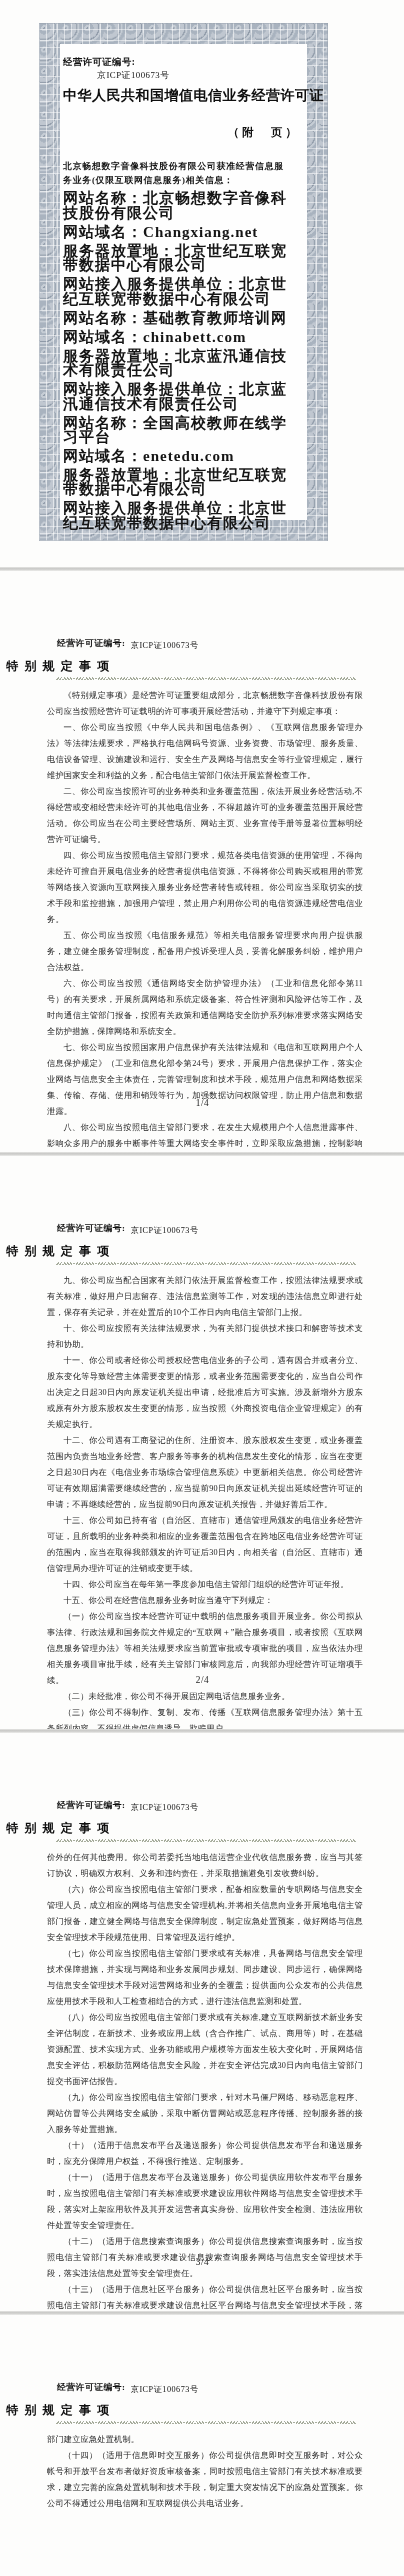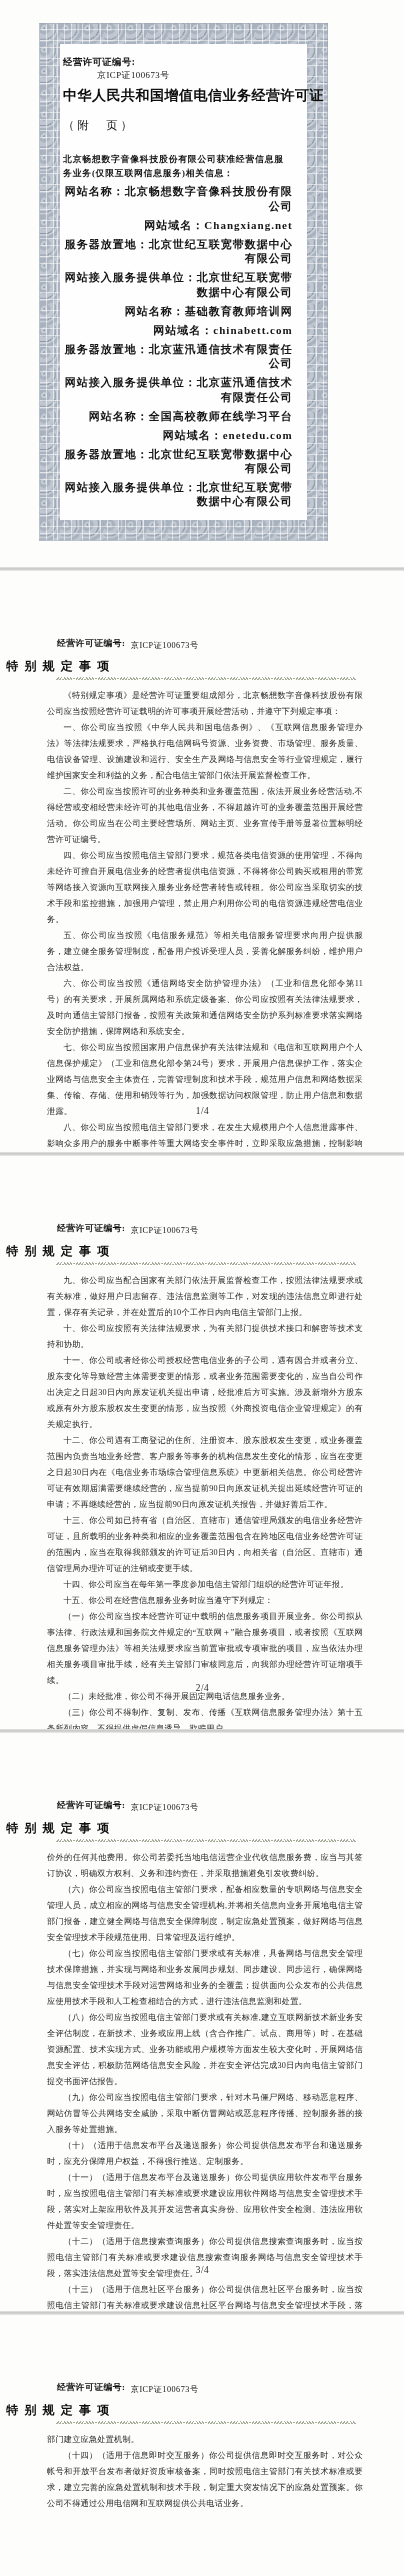--- a/index.html
+++ b/index.html
@@ -23,44 +23,44 @@
     position:absolute;inset:21px;background:#fefefe;
     padding:12.4px 7.2px 0 3.1px;
   }
   .cert-head{white-space:nowrap;}
   .lic-label{font-size:9.3px;font-weight:700;letter-spacing:0.5px;color:#111;}
   .cert .lic-no{display:block;margin:0.5px 0 0 34px;font-size:8.8px;letter-spacing:0.5px;color:#111;}
   .cert-title{
     margin:5.2px 0 0 0;text-align:left;font-size:14px;font-weight:700;
     letter-spacing:0.5px;color:#0f0f0f;white-space:nowrap;
   }
-  .cert-subtitle{margin-top:13px;text-align:left;font-size:11.3px;font-weight:400;letter-spacing:3.1px;color:#0f0f0f;}
+  .cert-subtitle{margin-top:20px;text-align:right;font-size:11.3px;font-weight:700;letter-spacing:3.1px;color:#0f0f0f;}
   .cert-body{margin-top:18.5px;padding-right:7.2px;}
   .cert-intro{margin:0 0 4.1px 0;font-size:8.8px;font-weight:600;line-height:14.4px;letter-spacing:0.8px;color:#151515;}
-  .entry{margin:0 0 4.6px 0;font-size:11px;font-weight:600;line-height:14.4px;letter-spacing:1px;color:#151515;text-align:right;}
+  .entry{margin:0 0 4.6px 0;font-size:15px;font-weight:600;line-height:14.4px;letter-spacing:1px;color:#151515;}
 
   
   .page.reg{font-size:8.2px;}
   .reg-head{position:absolute;top:67px;left:57px;white-space:nowrap;}
   .reg-head .lic-label{font-size:8.8px;}
   .reg-head .lic-no{font-size:8.2px;margin-left:5.2px;position:relative;top:2.1px;letter-spacing:0.5px;color:#111;}
   .reg-title{
     position:absolute;top:87px;left:0;right:0;margin:0;text-align:left;
     font-size:12px;font-weight:700;letter-spacing:6.2px;text-indent:6.2px;color:#101010;
   }
   .zigzag{
     position:absolute;top:106px;left:56px;width:300px;height:3.1px;opacity:.85;
     background-image:
       repeating-linear-gradient(63deg,#99a08d 0 0.8px,rgba(0,0,0,0) 0.8px 2.8px),
       repeating-linear-gradient(-63deg,#99a08d 0 0.8px,rgba(0,0,0,0) 0.8px 2.8px);
   }
   .reg-body{position:absolute;top:117px;left:47px;width:316px;text-align:justify;}
   .reg-body p{margin:0;text-indent:2em;font-size:8.2px;line-height:16px;letter-spacing:0.2px;color:#242424;}
   .reg-body p.noindent{text-indent:0;}
-  .page-no{position:absolute;bottom:36px;left:0;right:0;text-align:center;font-size:9.3px;letter-spacing:0.5px;color:#1d1d1d;}
+  .page-no{position:absolute;bottom:44px;left:0;right:0;text-align:center;font-size:9.3px;letter-spacing:0.5px;color:#1d1d1d;}
 </style>
 </head>
 <body>
 
 <div class="doc">
 
   <section class="page cert">
     <div class="cert-frame">
       <div class="cert-inner">
         <div class="cert-head">
@@ -95,21 +95,21 @@
       <span class="lic-label">经营许可证编号:</span><span class="lic-no">京ICP证100673号</span>
     </div>
     <h2 class="reg-title">特别规定事项</h2>
     <div class="zigzag"></div>
     <div class="reg-body">
       <p>《特别规定事项》是经营许可证重要组成部分，北京畅想数字音像科技股份有限公司应当按照经营许可证载明的许可事项开展经营活动，并遵守下列规定事项：</p>
       <p>一、你公司应当按照《中华人民共和国电信条例》、《互联网信息服务管理办法》等法律法规要求，严格执行电信网码号资源、业务资费、市场管理、服务质量、电信设备管理、设施建设和运行、安全生产及网络与信息安全等行业管理规定，履行维护国家安全和利益的义务，配合电信主管部门依法开展监督检查工作。</p>
       <p>二、你公司应当按照许可的业务种类和业务覆盖范围，依法开展业务经营活动,不得经营或变相经营未经许可的其他电信业务，不得超越许可的业务覆盖范围开展经营活动。你公司应当在公司主要经营场所、网站主页、业务宣传手册等显著位置标明经营许可证编号。</p>
       <p>四、你公司应当按照电信主管部门要求，规范各类电信资源的使用管理，不得向未经许可擅自开展电信业务的经营者提供电信资源，不得将你公司购买或租用的带宽等网络接入资源向互联网接入服务业务经营者转售或转租。你公司应当采取切实的技术手段和监控措施，加强用户管理，禁止用户利用你公司的电信资源违规经营电信业务。</p>
       <p>五、你公司应当按照《电信服务规范》等相关电信服务管理要求向用户提供服务，建立健全服务管理制度，配备用户投诉受理人员，妥善化解服务纠纷，维护用户合法权益。</p>
-      <p>六、你公司应当按照《通信网络安全防护管理办法》（工业和信息化部令第11号）的有关要求，开展所属网络和系统定级备案、你公司应按照有关法律法规要求，及时向通信主管部门报备，按照有关政策和通信网络安全防护系列标准要求落实网络安全防护措施，保障网络和系统安全。</p>
+      <p>六、你公司应当按照《通信网络安全防护管理办法》（工业和信息化部令第11号）的有关要求，开展所属网络和系统定级备案、符合性评测和风险评估等工作，及时向通信主管部门报备，按照有关政策和通信网络安全防护系列标准要求落实网络安全防护措施，保障网络和系统安全。</p>
       <p>七、你公司应当按照国家用户信息保护有关法律法规和《电信和互联网用户个人信息保护规定》（工业和信息化部令第24号）要求，开展用户信息保护工作，落实企业网络与信息安全主体责任，完善管理制度和技术手段，规范用户信息和网络数据采集、传输、存储、使用和销毁等行为，加强数据访问权限管理，防止用户信息和数据泄露。</p>
       <p>八、你公司应当按照电信主管部门要求，在发生大规模用户个人信息泄露事件、影响众多用户的服务中断事件等重大网络安全事件时，立即采取应急措施，控制影响范围，消除事件危害，并第一时间向电信主管部门报告，根据电信主管部门要求采取应急处置措施。</p>
     </div>
     <div class="page-no">1/4</div>
   </section>
 
   <div class="page-sep"></div>
 
   <section class="page reg" style="height:573px">
     <div class="reg-head">

